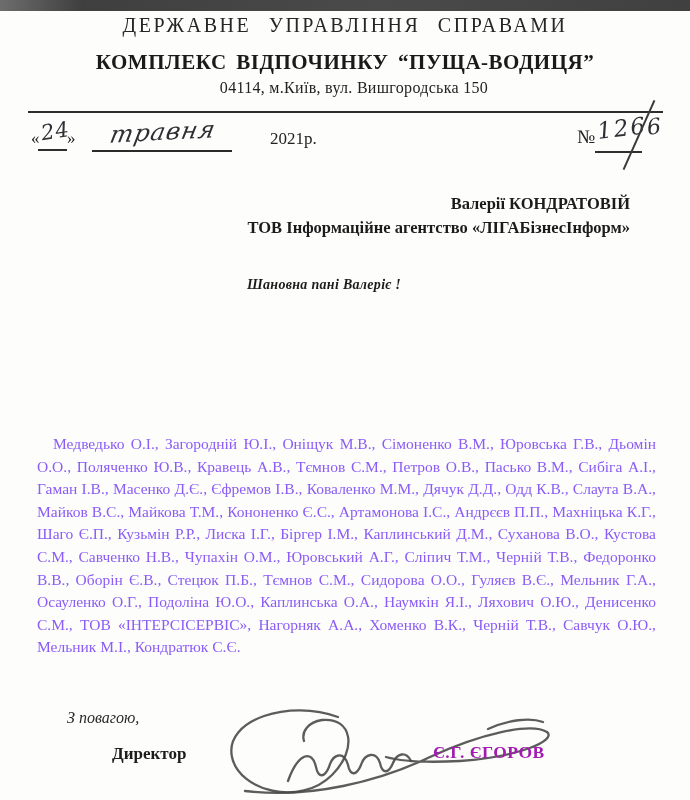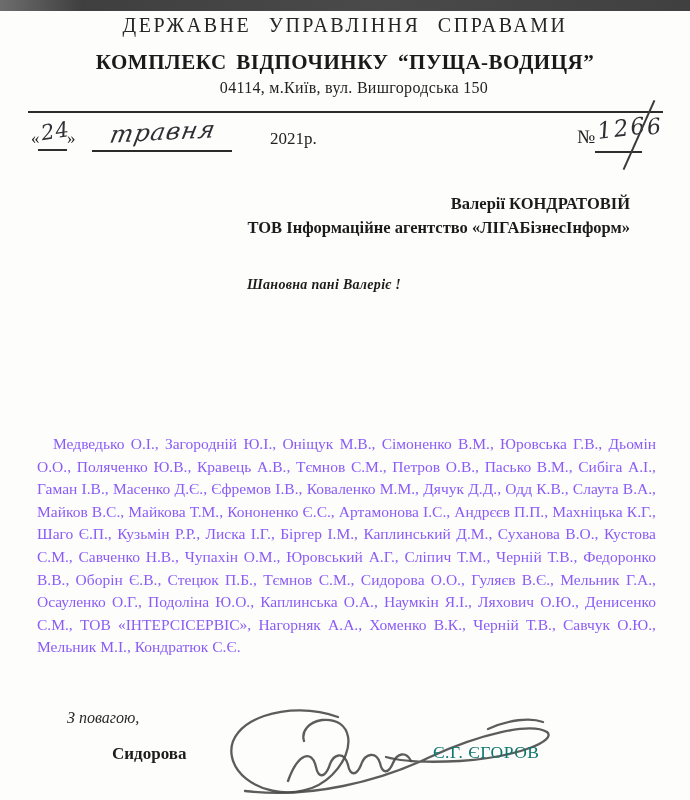--- a/index.html
+++ b/index.html
@@ -35,22 +35,22 @@
   .addressee{position:absolute;right:60px;top:192px;text-align:right;
     font-weight:bold;font-size:16.5px;line-height:24px;color:#1b1b1b;}
   .salutation{position:absolute;left:247px;top:277px;font-weight:bold;font-style:italic;
     font-size:14px;letter-spacing:.3px;color:#1b1b1b;}
   .body-par{position:absolute;left:37px;top:340px;width:619px;
     font-size:17px;line-height:25px;text-align:justify;text-indent:20px;color:#222;}
   .users-par{position:absolute;left:37px;top:433px;width:619px;
     font-size:15.5px;line-height:22.6px;text-align:justify;text-indent:16px;color:#8b5cf6;}
   .regards{position:absolute;left:67px;top:701px;font-style:italic;font-size:16px;color:#2a2a2a;margin-top:8px;}
   .sig-title{position:absolute;left:112px;top:744px;font-weight:bold;font-size:17px;color:#1c1c1c;}
-  .signer{position:absolute;left:433px;top:742px;font-weight:normal;font-size:17.5px;
-    letter-spacing:.5px;color:#0f766e;}
+  .signer{position:absolute;left:433px;top:742px;font-weight:bold;font-size:17.5px;
+    letter-spacing:.5px;color:#a21caf;}
   .signature{position:absolute;left:190px;top:705px;width:370px;height:100px;}
   .signature path{fill:none;stroke:#4a4a4a;stroke-width:2.3;stroke-linecap:round;opacity:.9;}
 </style>
 </head>
 <body>
 
 <div id="letter">
 
   <div class="scan-bar"></div>
 
@@ -78,21 +78,21 @@
     <div>Валерії КОНДРАТОВІЙ</div>
     <div>ТОВ Інформаційне агентство «ЛІГАБізнесІнформ»</div>
   </div>
 
   <div class="salutation">Шановна пані Валеріє !</div>
 
 
   <div class="users-par">Медведько О.І., Загородній Ю.І., Оніщук М.В., Сімоненко В.М., Юровська Г.В., Дьомін О.О., Поляченко Ю.В., Кравець А.В., Тємнов С.М., Петров О.В., Пасько В.М., Сибіга А.І., Гаман І.В., Масенко Д.Є., Єфремов І.В., Коваленко М.М., Дячук Д.Д., Одд К.В., Слаута В.А., Майков В.С., Майкова Т.М., Кононенко Є.С., Артамонова І.С., Андрєєв П.П., Махніцька К.Г., Шаго Є.П., Кузьмін Р.Р., Лиска І.Г., Біргер І.М., Каплинський Д.М., Суханова В.О., Кустова С.М., Савченко Н.В., Чупахін О.М., Юровський А.Г., Сліпич Т.М., Черній Т.В., Федоронко В.В., Оборін Є.В., Стецюк П.Б., Тємнов С.М., Сидорова О.О., Гуляєв В.Є., Мельник Г.А., Осауленко О.Г., Подоліна Ю.О., Каплинська О.А., Наумкін Я.І., Ляхович О.Ю., Денисенко С.М., ТОВ «ІНТЕРСІСЕРВІС», Нагорняк А.А., Хоменко В.К., Черній Т.В., Савчук О.Ю., Мельник М.І., Кондратюк С.Є.</div>
 
   <div class="regards">З повагою,</div>
-  <div class="sig-title">Сидорова</div>
+  <div class="sig-title">Директор</div>
 
   <svg class="signature" viewBox="0 0 370 100">
     <path d="M148 12 C100 -6 34 14 42 52 C49 86 110 102 142 70 C168 44 162 12 132 15 C119 17 111 26 114 36"></path>
     <path d="M98 76 C108 48 122 44 126 62 C128 72 134 74 139 62 C143 48 154 46 158 60 C160 70 166 72 171 60 C175 48 186 46 190 58 C192 68 198 70 203 58 C207 48 216 46 221 56"></path>
     <path d="M55 86 C120 94 190 76 240 52 C290 29 341 17 357 27 C367 35 330 52 270 56 C232 58 210 56 196 52"></path>
     <path d="M298 24 C318 15 340 12 353 17"></path>
   </svg>
 
   <div class="signer">Є.Г. ЄГОРОВ</div>
 

